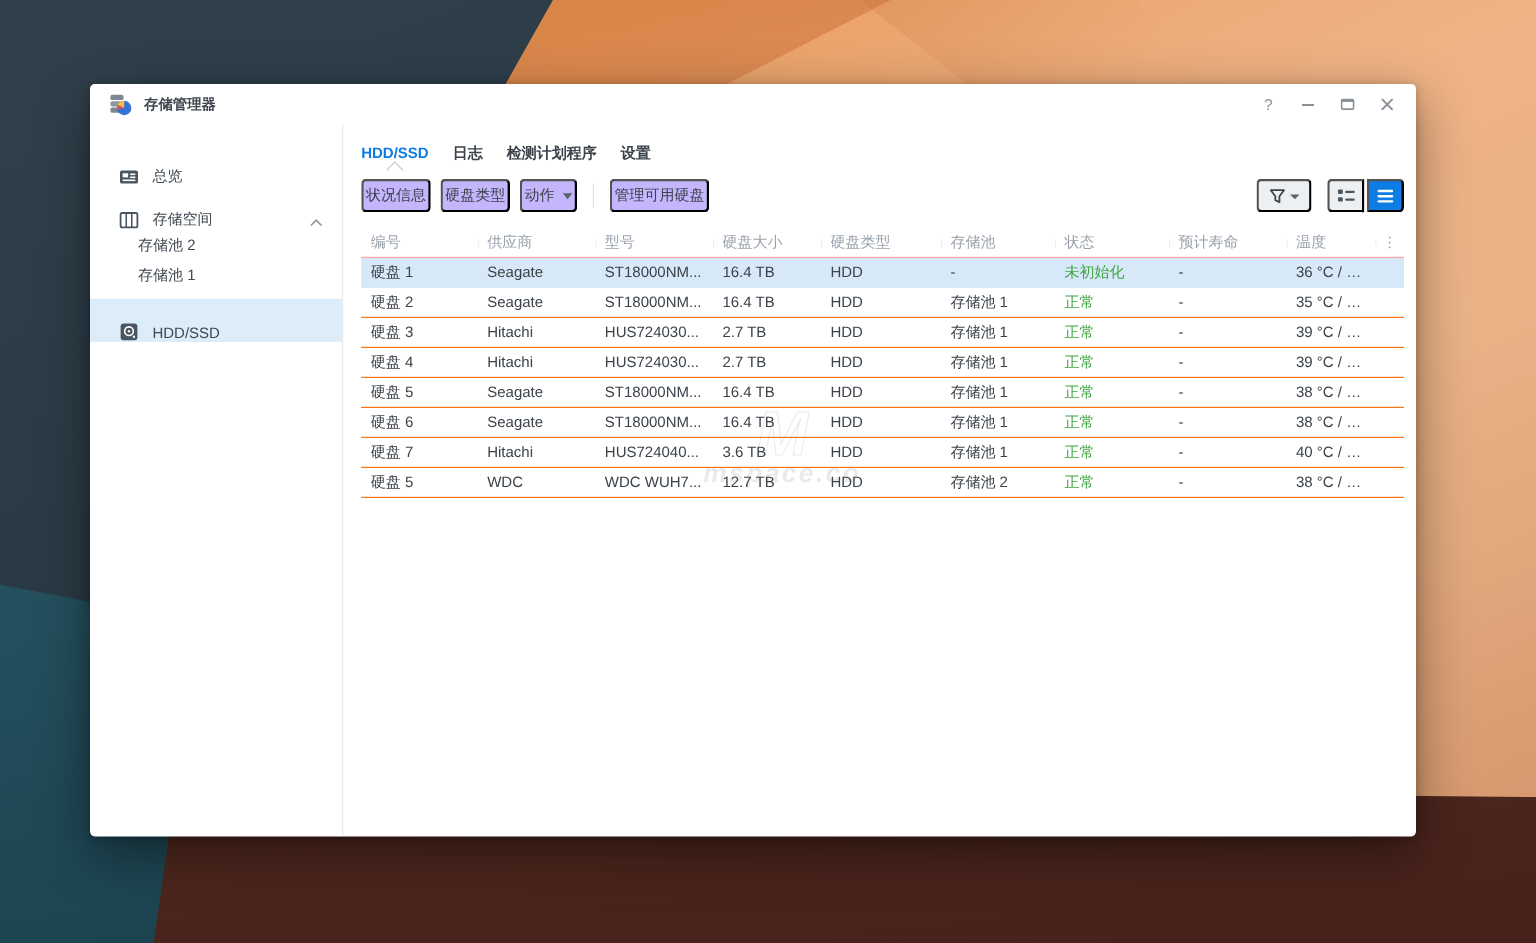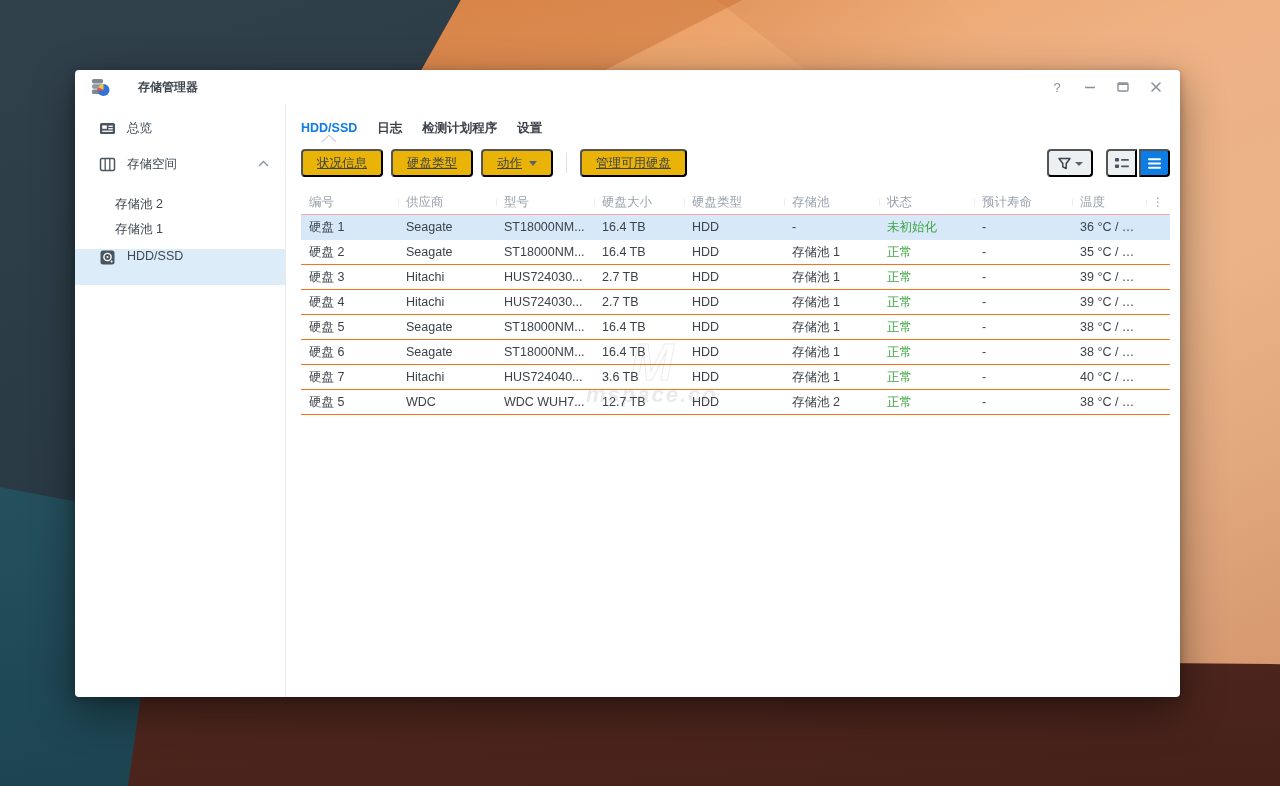--- a/index.html
+++ b/index.html
@@ -21,51 +21,51 @@
   .wp-teal { background:linear-gradient(170deg,#2e5b69 0%,#24505e 50%,#173b47 100%);
     clip-path:polygon(0 62%, 13% 66%, 10% 100%, 0 100%); }
 
   
   .window { position:absolute; left:75px; top:70px; width:1105px; height:627px;
     background:#fff; border-radius:4px; overflow:hidden;
     box-shadow:0 14px 44px rgba(0,0,0,.42), 0 2px 8px rgba(0,0,0,.25);
     display:flex; flex-direction:column; }
 
   .titlebar { height:34px; flex:none; display:flex; align-items:center; padding:0 16px 0 14px; }
-  .app-title { font-size:12px; font-weight:bold; color:#3f4650; margin-left:27px; }
+  .app-title { font-size:12px; font-weight:bold; color:#3f4650; margin-left:9px; }
   .win-controls { margin-left:auto; display:flex; align-items:center; gap:17px; color:#8b9199; }
   .wc { width:16px; height:16px; display:flex; align-items:center; justify-content:center;
     font-size:13px; cursor:default; }
 
   .win-body { flex:1; display:flex; min-height:0; }
 
   
   .sidebar { width:211px; flex:none; border-right:1px solid #e8ebee; padding-top:16px; }
-  .side-item { height:36px; display:flex; align-items:flex-start; gap:11px;
+  .side-item { height:36px; display:flex; align-items:flex-end; gap:11px;
     padding:0 16px 0 24px; font-size:12.5px; color:#3f4852; cursor:default; }
   .side-item .caret-up { margin-left:auto; }
   .side-sub { height:25px; display:flex; align-items:center; padding-left:40px;
     font-size:12.5px; color:#3f4852; }
   .side-sub.lvl2 { padding-left:56px; }
   .side-item.active { background:var(--sel-bg); margin-top:7px; }
   .sicon { flex:none; display:flex; }
 
   
   .main { flex:1; min-width:0; position:relative; padding:12px 10px 0 15px;
     display:flex; flex-direction:column; }
 
   .tabs { display:flex; gap:20px; align-items:center; height:24px; margin-bottom:9px; }
   .tab { font-size:12.5px; font-weight:bold; color:#3c434b; position:relative; cursor:default; }
   .tab.active { color:var(--accent); }
   .tab.active .tab-notch { position:absolute; left:50%; transform:translateX(-50%);
     bottom:-10px; display:block; }
 
   .toolbar { display:flex; align-items:center; gap:8px; margin-bottom:13px; }
-  .btn { background:#eab308; border-radius:4px; height:28px; padding:0 14px;
-    display:flex; align-items:center; gap:7px; font-size:12.5px; color:#3c434b; cursor:default;text-decoration:underline; }
+  .btn { background:#c4b5fd; border-radius:4px; height:28px; padding:0 2px;
+    display:flex; align-items:center; gap:7px; font-size:12.5px; color:#3c434b; cursor:default; }
   .dcaret { width:0; height:0; border:4px solid transparent; border-top:5px solid #5a646e; margin-top:5px; }
   .vsep { width:1px; height:20px; background:#dde1e5; margin:0 5px; }
   .toolbar-right { margin-left:auto; display:flex; align-items:center; gap:13px; }
   .icon-btn { width:46px; height:28px; background:#edf0f3; border-radius:4px;
     display:flex; align-items:center; justify-content:center; gap:3px; cursor:default; }
   .seg { display:flex; gap:2px; }
   .seg-btn { width:31px; height:28px; background:#edf0f3; display:flex;
     align-items:center; justify-content:center; cursor:default; }
   .seg-btn:first-child { border-radius:4px 0 0 4px; }
   .seg-btn:last-child { border-radius:0 4px 4px 0; }

